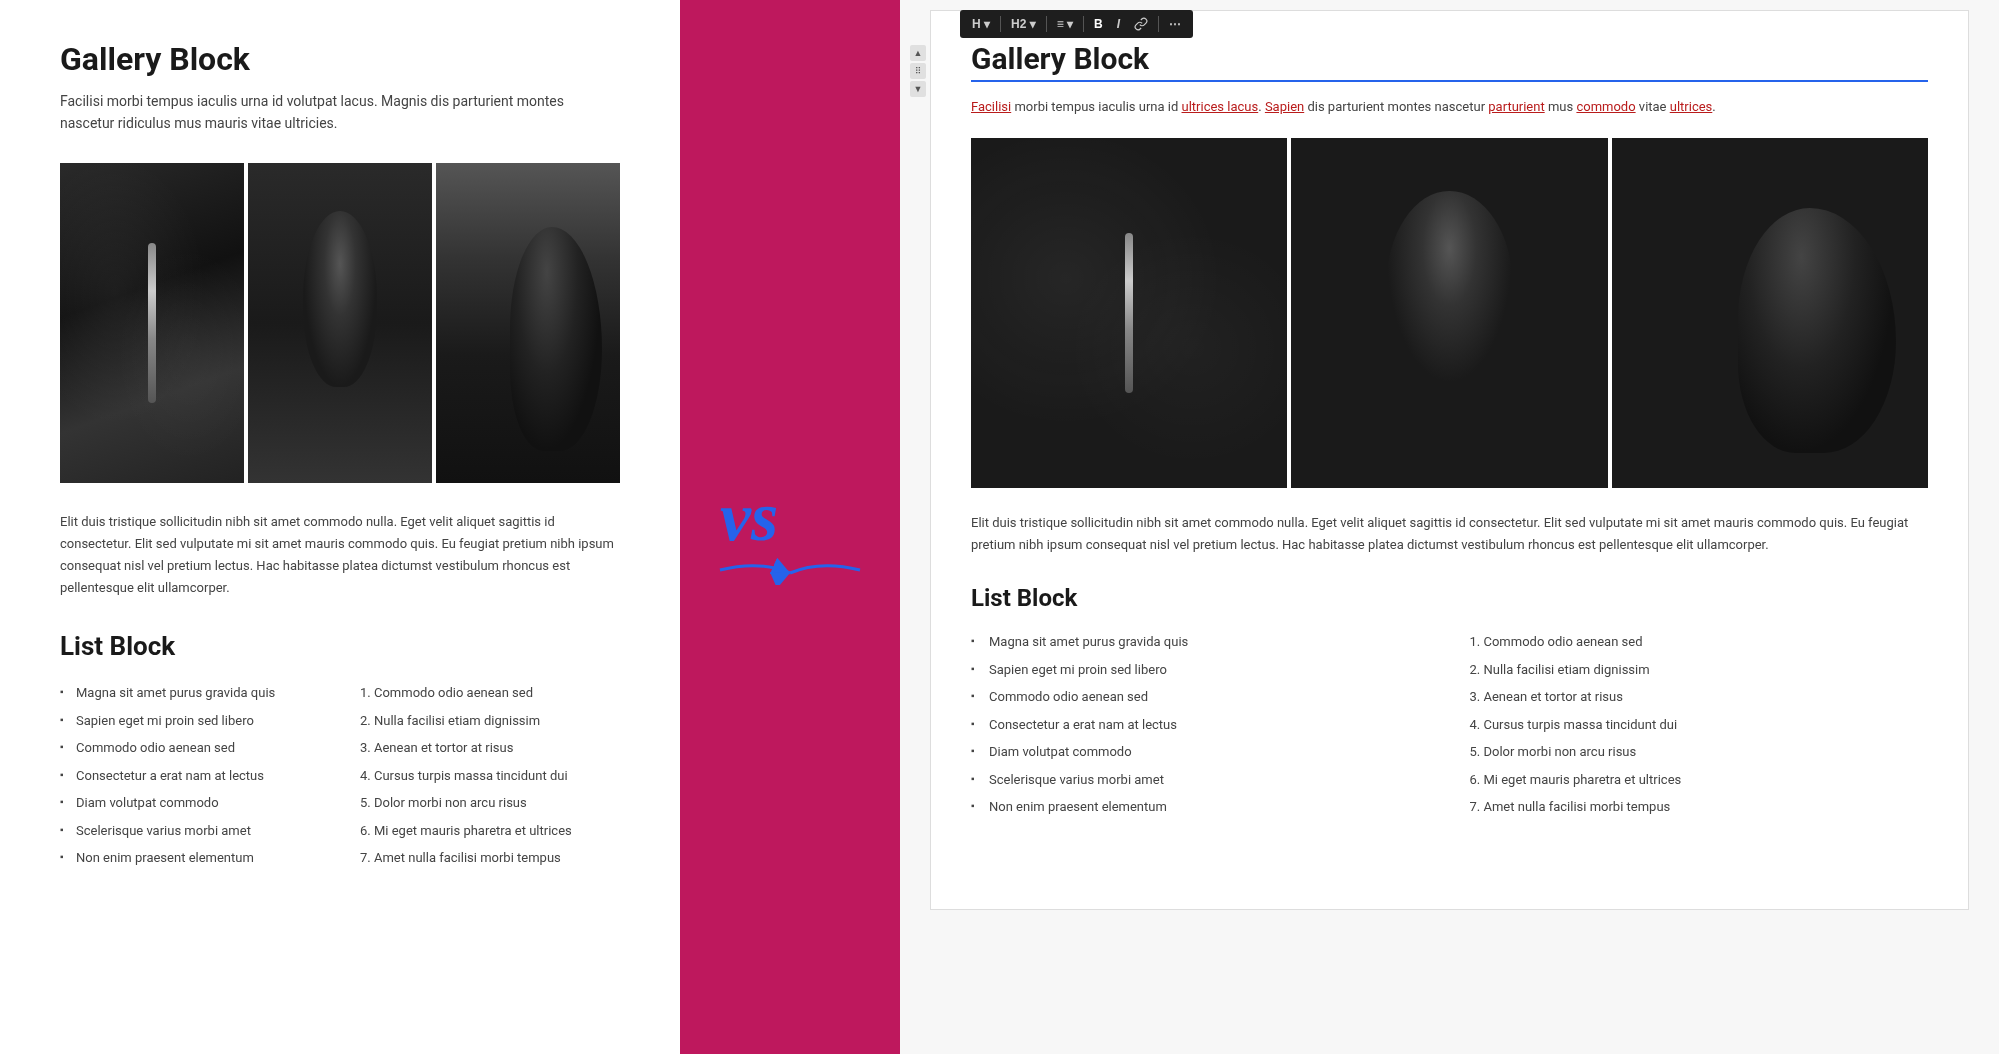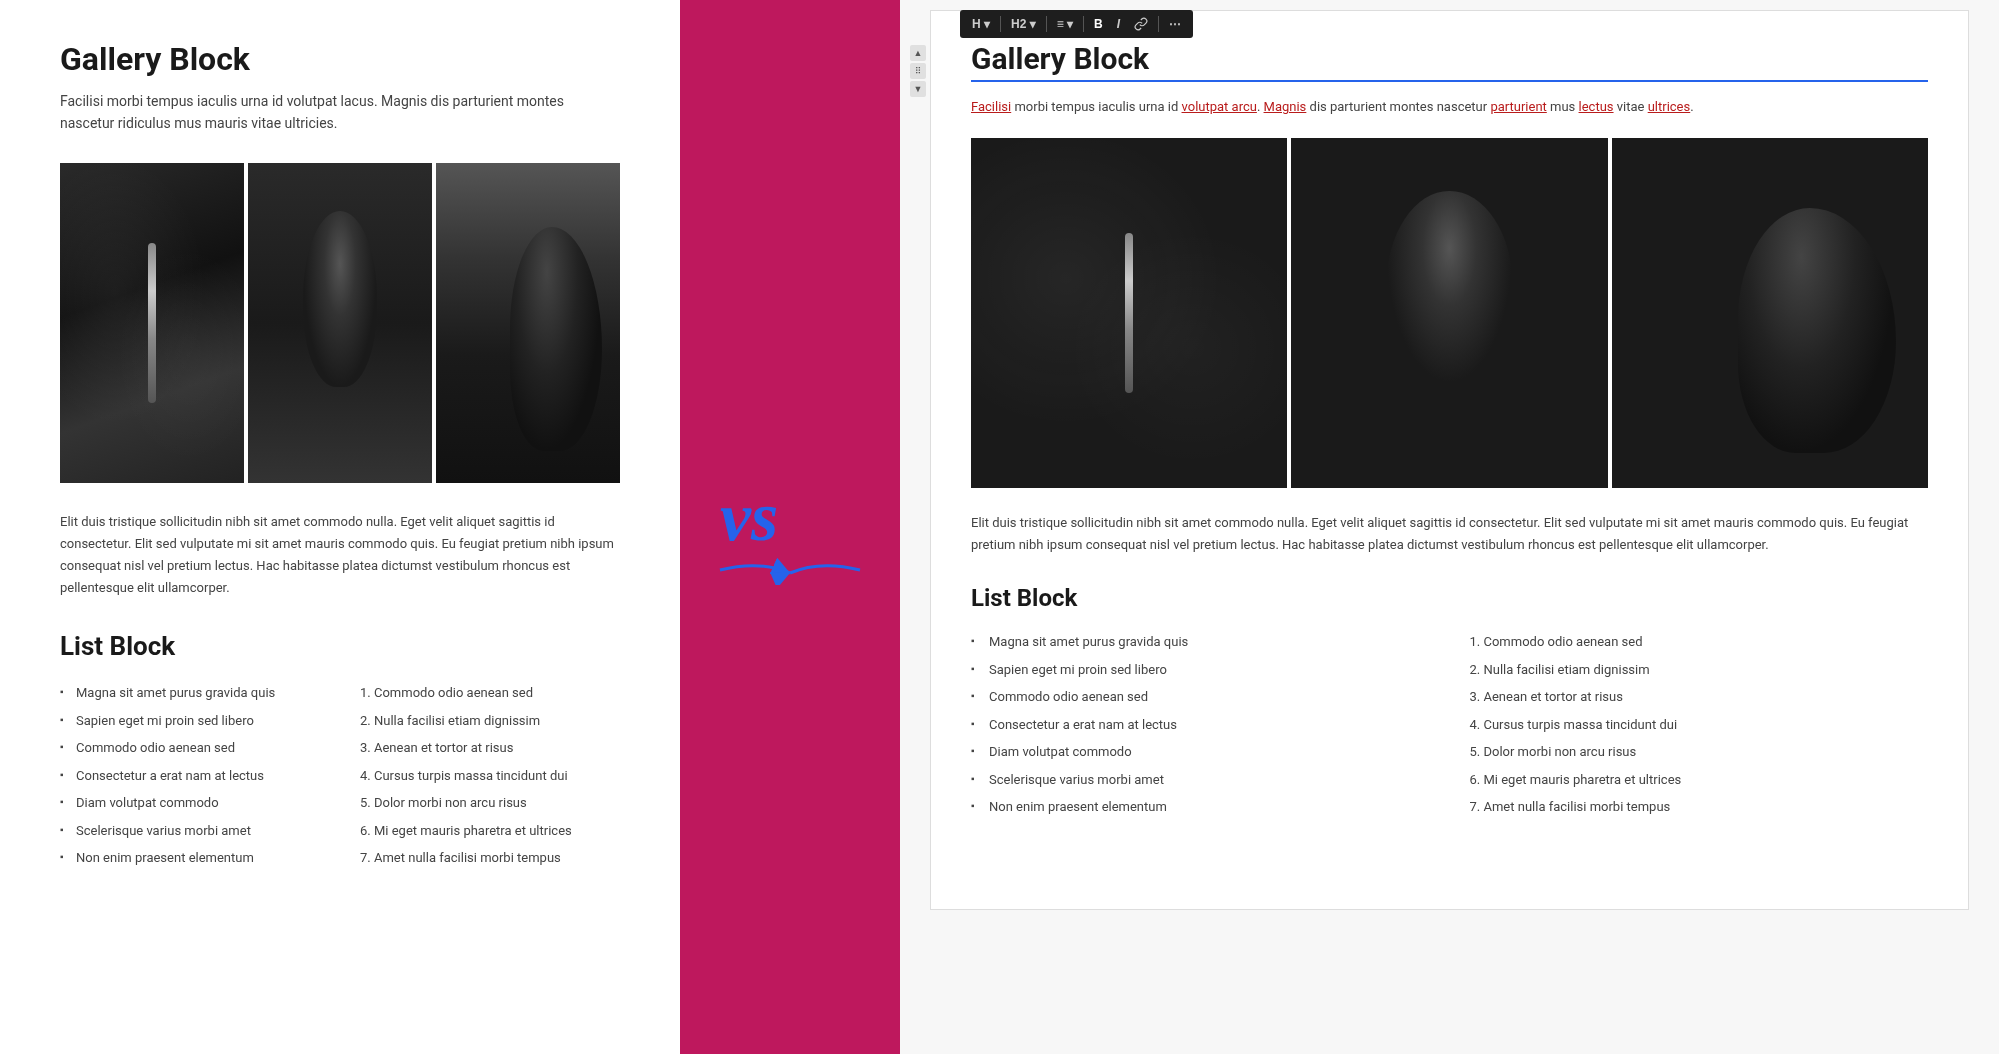--- a/index.html
+++ b/index.html
@@ -415,21 +415,21 @@
     <button class="handle-btn">▲</button>
     <button class="handle-btn">⠿</button>
     <button class="handle-btn">▼</button>
   </div>
 
   <div class="editor-area">
 
     <h1 class="right-h1">Gallery Block</h1>
 
     <p class="right-subtitle">
-      <a href="#">Facilisi</a> morbi tempus iaculis urna id <a href="#">volutpat arcu</a>. <a href="#">Magnis</a> dis parturient montes nascetur <a href="#">parturient</a> mus <a href="#">lectus</a> vitae <a href="#">ultrices</a>.
+      <a href="#">Facilisi</a> morbi tempus iaculis urna id <a href="#">ultrices lacus</a>. <a href="#">Sapien</a> dis parturient montes nascetur <a href="#">parturient</a> mus <a href="#">commodo</a> vitae <a href="#">ultrices</a>.
     </p>
 
     <div class="right-gallery-grid">
       <div class="right-gallery-img img-boat"></div>
       <div class="right-gallery-img img-woman"></div>
       <div class="right-gallery-img img-silhouette"></div>
     </div>
 
     <p class="right-body-text">Elit duis tristique sollicitudin nibh sit amet commodo nulla. Eget velit aliquet sagittis id consectetur. Elit sed vulputate mi sit amet mauris commodo quis. Eu feugiat pretium nibh ipsum consequat nisl vel pretium lectus. Hac habitasse platea dictumst vestibulum rhoncus est pellentesque elit ullamcorper.</p>
 

